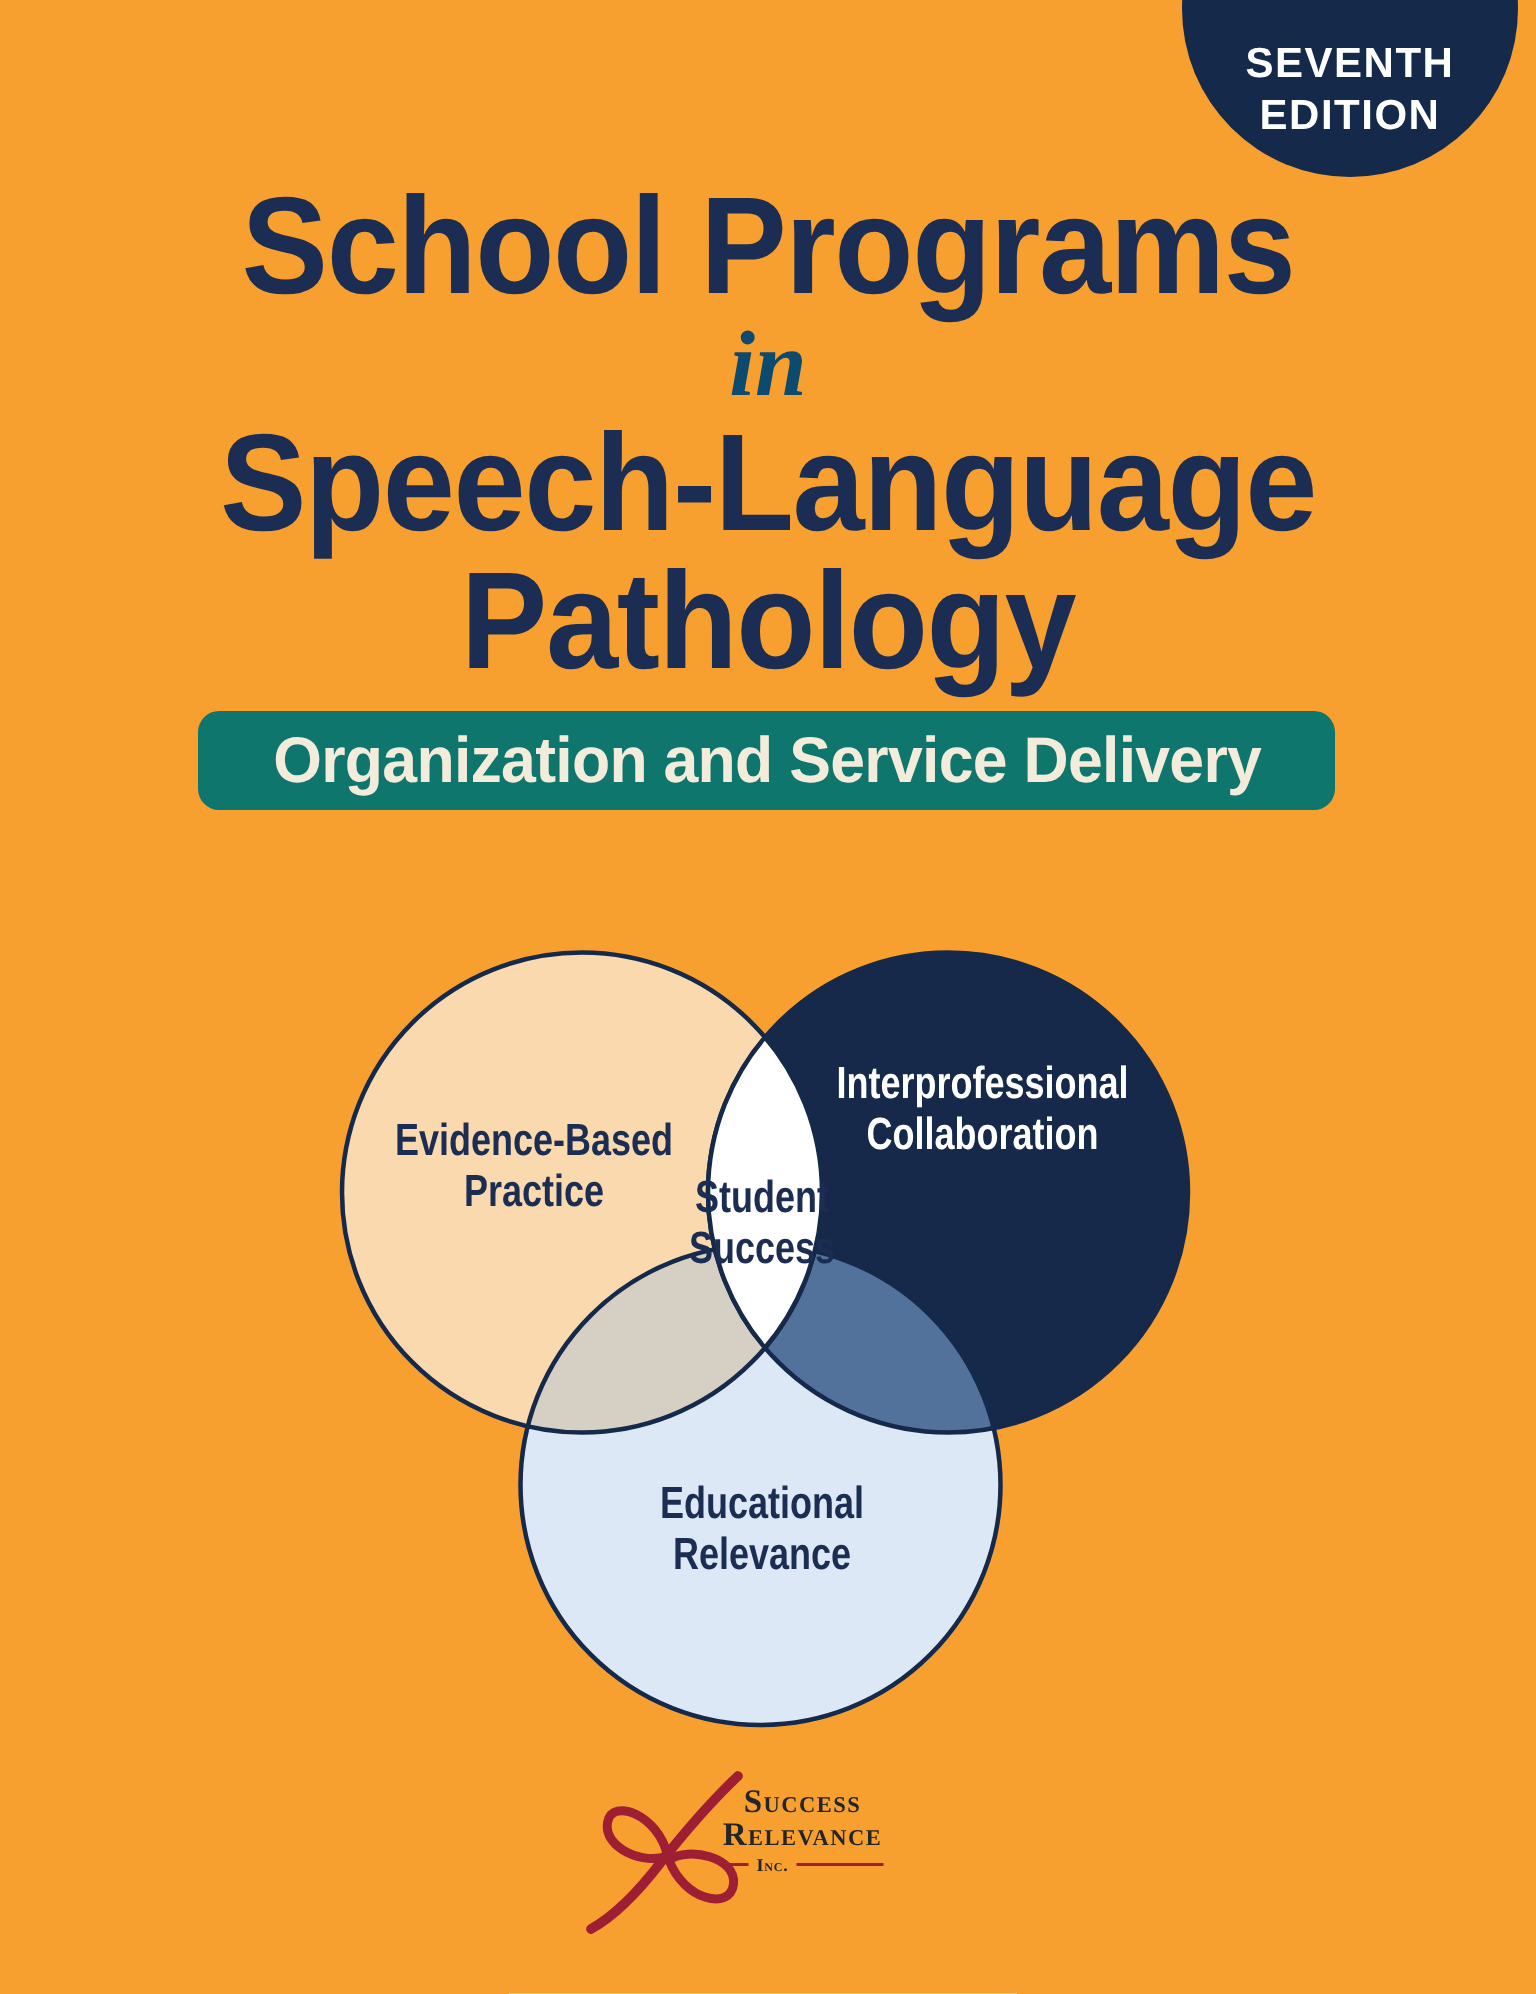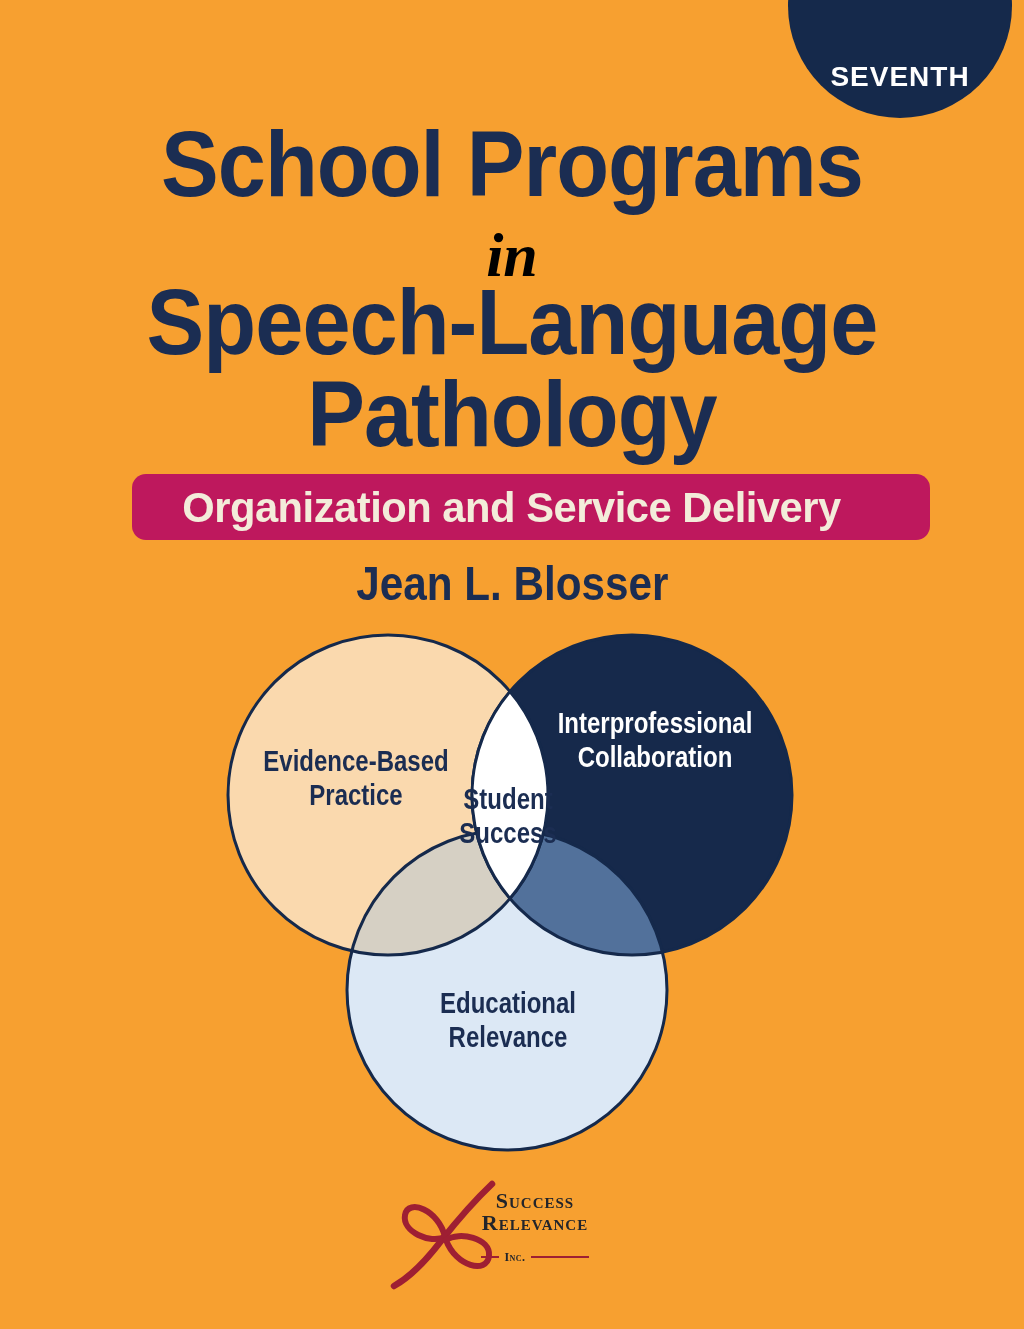--- a/index.html
+++ b/index.html
@@ -26,28 +26,28 @@
     position:absolute;left:0;width:100%;text-align:center;
     color:#1B2D52;font-weight:bold;font-size:92px;line-height:92px;
     letter-spacing:-1px;transform:scaleX(0.94);transform-origin:center;
     white-space:nowrap;
   }
   .t1{top:118px;}
   .t2{top:276px;}
   .t3{top:368px;}
   .title-in{
     position:absolute;left:0;top:212px;width:100%;text-align:center;
-    color:#000000;font-family:"Liberation Serif","DejaVu Serif",serif;
-    font-style:italic;font-weight:bold;font-size:62px;line-height:62px;margin-top:12px;
+    color:#0c4a6e;font-family:"Liberation Serif","DejaVu Serif",serif;
+    font-style:italic;font-weight:bold;font-size:62px;line-height:62px;
   }
   
   .subtitle-box{
     position:absolute;left:132px;top:474px;width:758px;height:66px;
-    background:#be185d;border-radius:14px;
-    display:flex;align-items:center;padding-left:40px;
+    background:#0f766e;border-radius:14px;
+    display:flex;align-items:center;justify-content:center;
   }
   .subtitle-box span{
     color:#F3ECDA;font-weight:bold;font-size:43px;letter-spacing:-0.5px;
     transform:scaleX(0.97);white-space:nowrap;
   }
   
   .author{
     position:absolute;left:0;top:556px;width:100%;text-align:center;
   }
   .author span{
@@ -71,53 +71,51 @@
   .ribbon-svg{position:absolute;left:388px;top:1180px;}
   .pub-text{
     position:absolute;left:460px;top:1190px;width:150px;text-align:center;
     font-family:"Liberation Serif","DejaVu Serif",serif;color:#23252B;
   }
   .pub-name{
     font-variant:small-caps;font-weight:bold;font-size:22px;line-height:22px;
     letter-spacing:1px;
   }
   .pub-inc-row{
-    margin-top:17px;display:flex;align-items:center;justify-content:center;gap:5px;
+    margin-top:3px;display:flex;align-items:center;justify-content:center;gap:5px;
   }
   .pub-line{height:2.5px;background:#9E1F33;}
   .pub-line.short{width:18px;}
   .pub-line.long{width:58px;}
   .pub-inc{
     font-variant:small-caps;font-weight:bold;font-size:12px;line-height:12px;
     letter-spacing:0.5px;
   }
 </style>
 </head>
 <body>
 
 <div class="cover">
 
   <div class="badge">
     <div class="badge-text">
       <span>SEVENTH</span>
+      <span>EDITION</span>
     </div>
   </div>
 
   <div class="title-line t1">School Programs</div>
   <div class="title-in">in</div>
   <div class="title-line t2">Speech-Language</div>
   <div class="title-line t3">Pathology</div>
 
   <div class="subtitle-box">
     <span>Organization and Service Delivery</span>
   </div>
 
-  <div class="author">
-    <span>Jean L. Blosser</span>
-  </div>
 
   <svg class="venn-svg" width="600" height="545" viewBox="0 0 600 545">
     <defs>
       <clipPath id="clipL">
           <circle cx="176" cy="175" r="160"></circle>
         </clipPath>
       <clipPath id="clipR">
           <circle cx="420" cy="175" r="160"></circle>
         </clipPath>
       <clipPath id="clipB">

